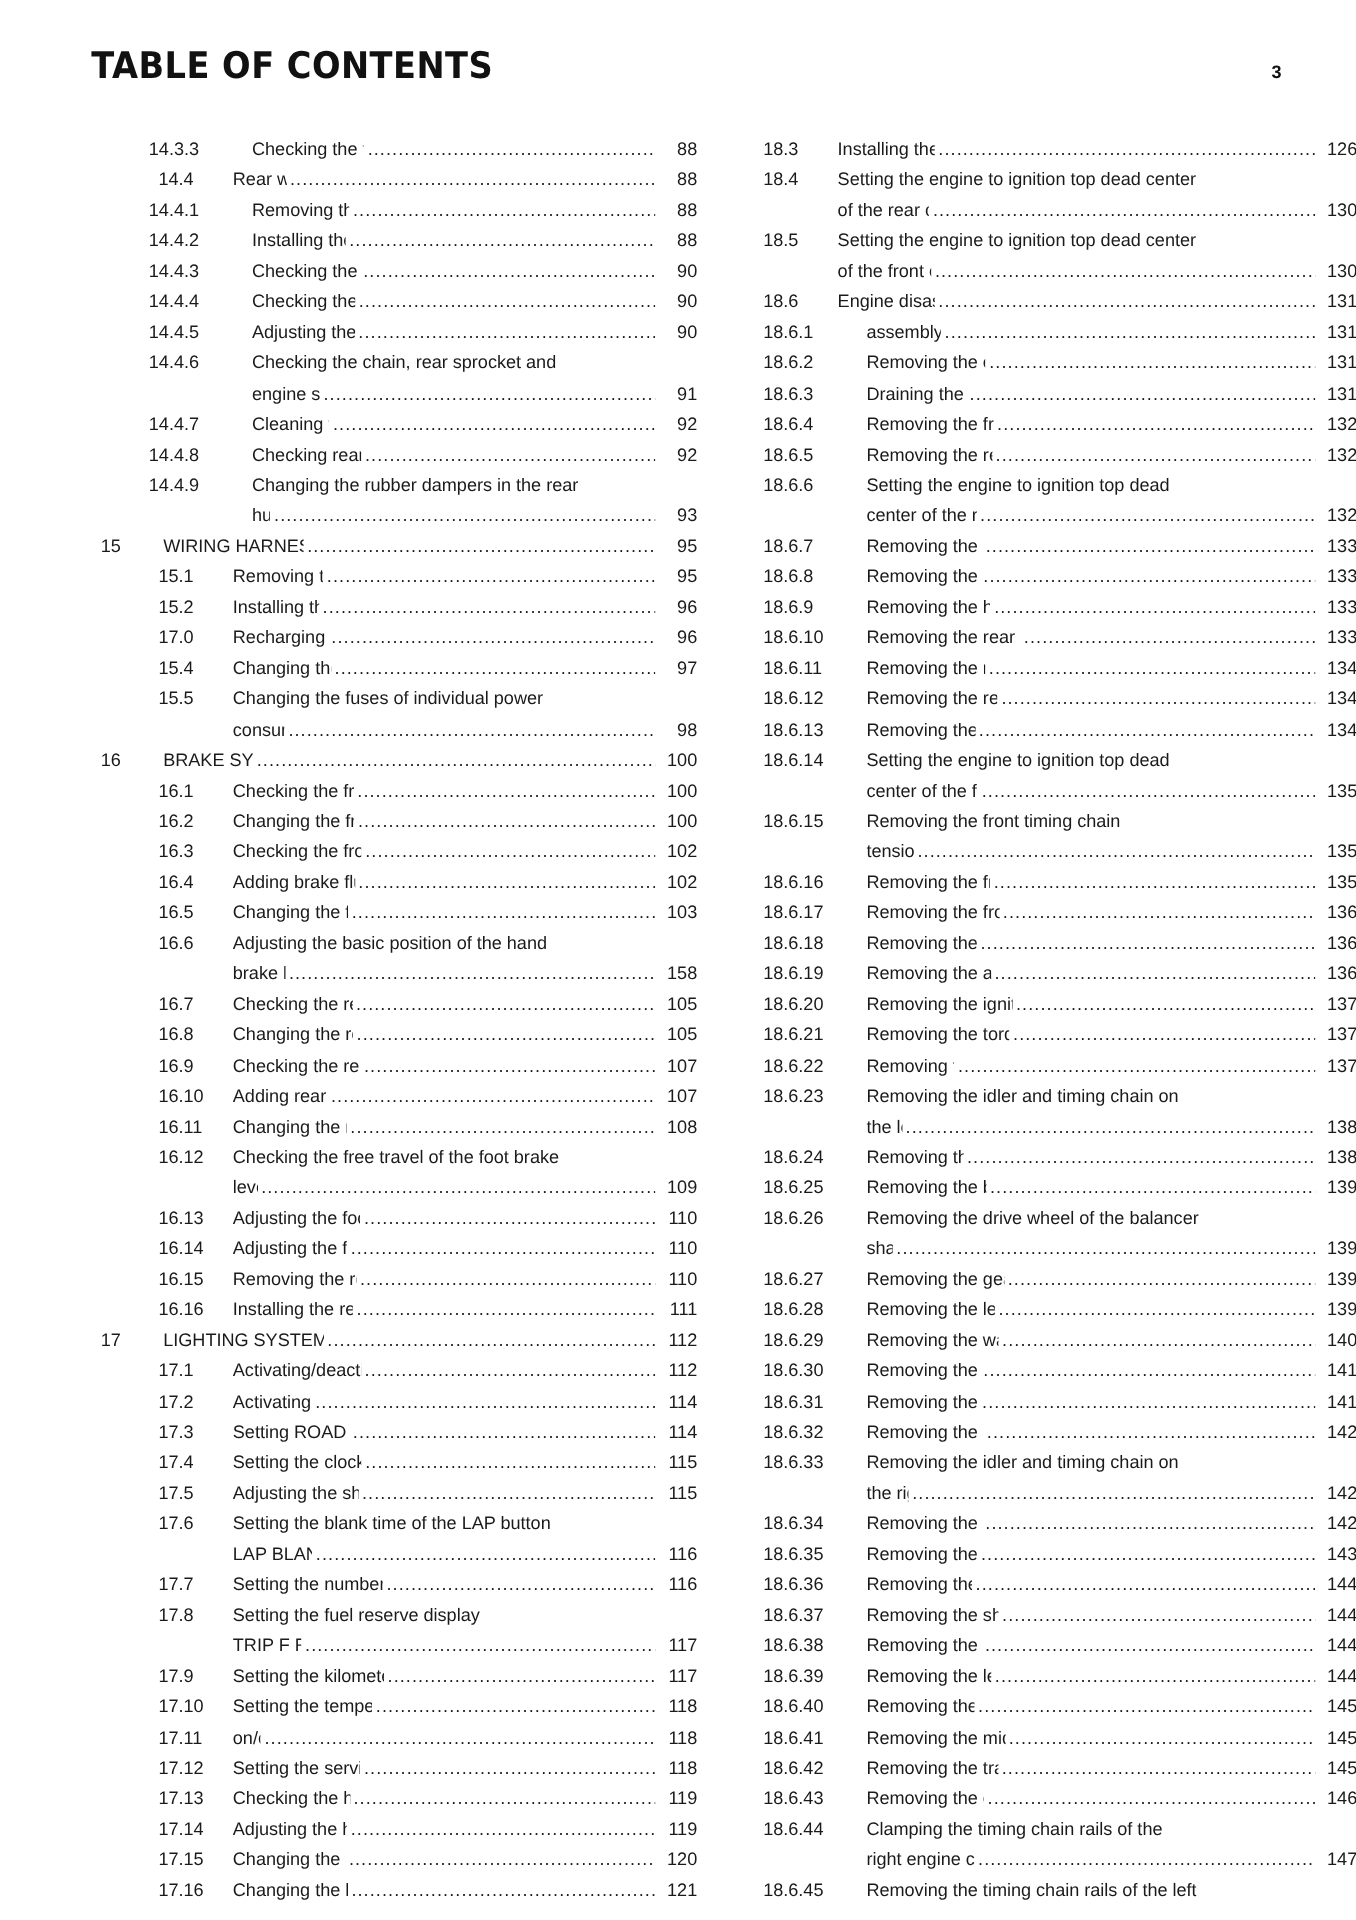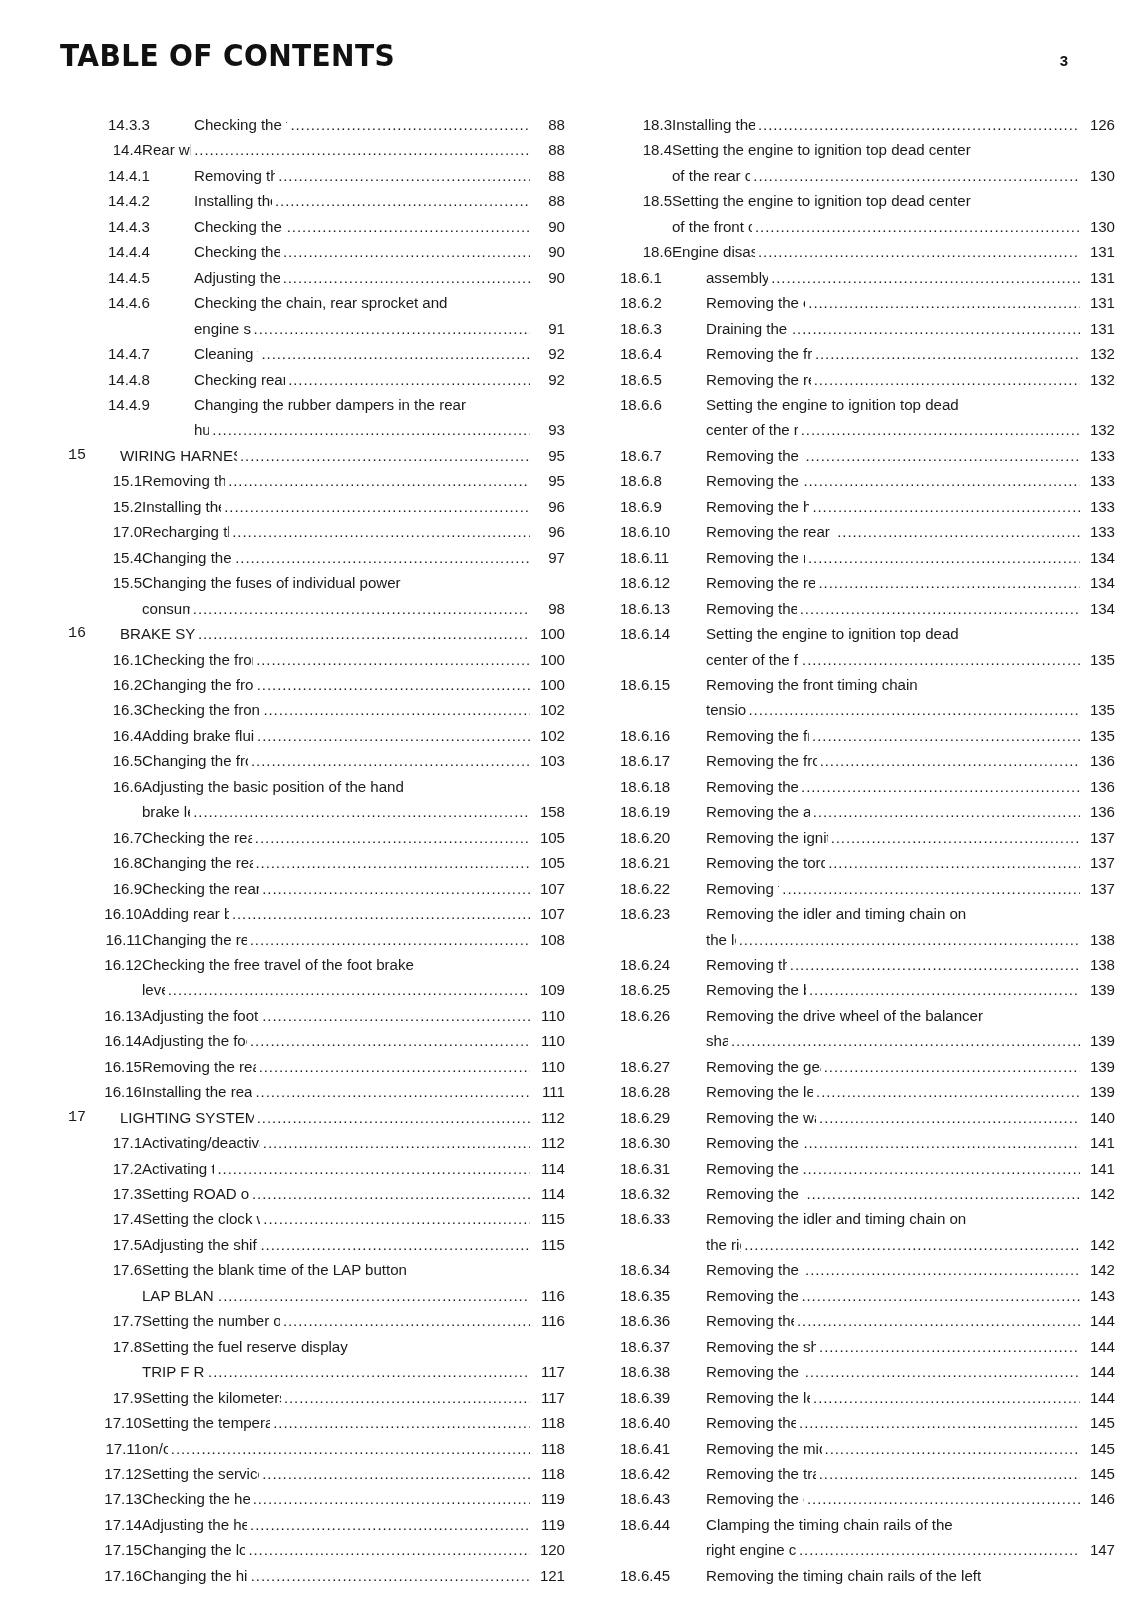--- a/index.html
+++ b/index.html
@@ -9,21 +9,21 @@
   }
   body {
     width: 1130px; height: 1600px;
     font-family: "Liberation Sans", sans-serif;
     color: #1a1a1a;
     position: relative;
     overflow: hidden;
   }
   .page {
     width: 1130px; height: 1600px;
-    padding: 38px 60px 0 60px;
+    padding: 38px 60px 0 76px;
     position: relative;
   }
   .page-header {
     display: flex;
     align-items: baseline;
     justify-content: space-between;
     height: 62px;
   }
   .page-title {
     font-family: "DejaVu Sans", sans-serif;
@@ -61,26 +61,26 @@
     line-height: 25.45px;
     color: #1a1a1a;
     letter-spacing: -0.02px;
   }
   .num {
     flex: 0 0 auto;
     white-space: nowrap;
     font-variant-numeric: lining-nums;
   }
   
-  .lvl1 > .num { margin-left: 8px;  width: 52px; font-family: Liberation Mono, monospace; }
-  .lvl2 > .num { margin-left: 20px; width: 62px; text-align: right; }
+  .lvl1 > .num { margin-left: 8px;  width: 52px; }
+  .lvl2 > .num { margin-left: 56px; width: 62px; }
   .lvl3 > .num { margin-left: 48px; width: 86px; }
 
   
-  .r-lvl2 > .num { width: 62px; text-align: right; }
+  .r-lvl2 > .num { margin-left: 10px; width: 62px; }
   .r-lvl3 > .num { margin-left: 10px; width: 86px; }
 
   .body {
     flex: 1 1 auto;
     display: flex;
     align-items: flex-start;
     min-width: 0;
   }
   .title-wrap {
     flex: 1 1 auto;

